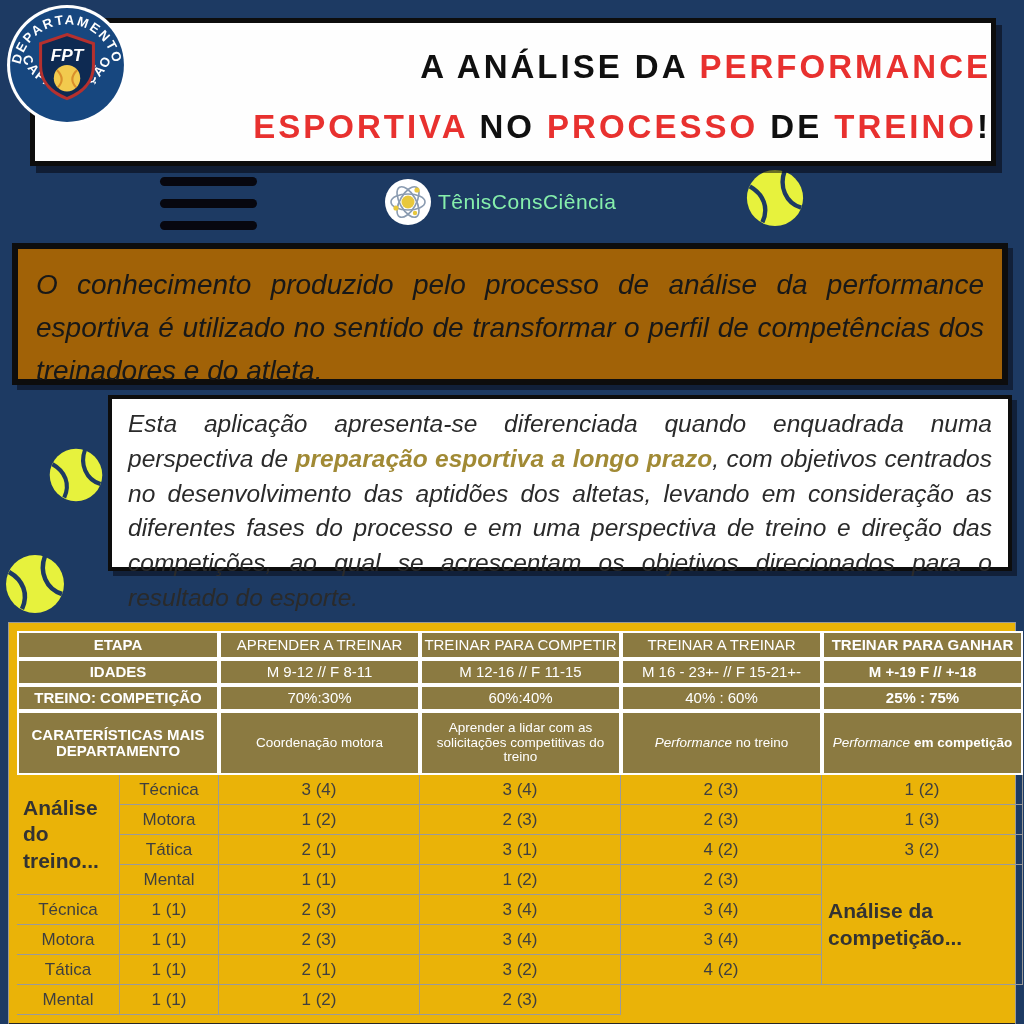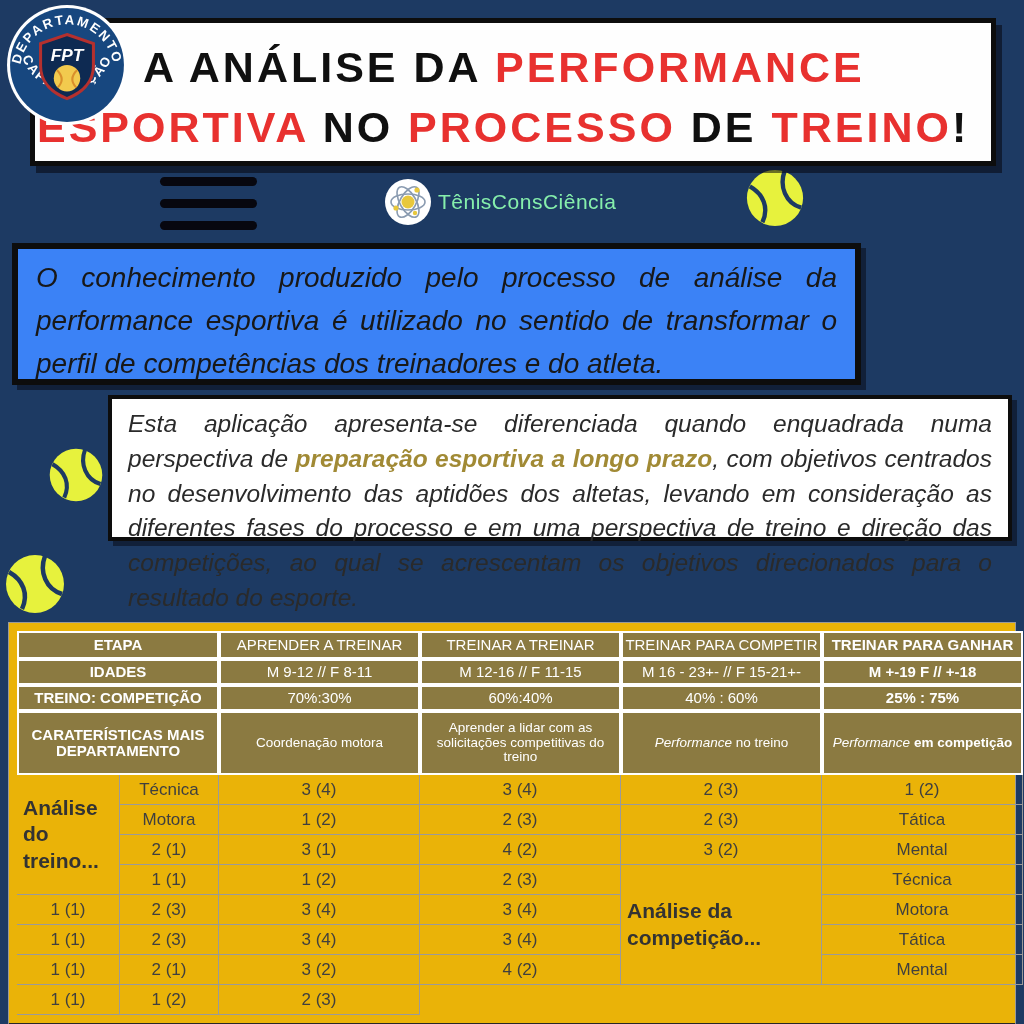--- a/index.html
+++ b/index.html
@@ -3,43 +3,43 @@
 <meta charset="utf-8">
 <style>
   html,body{margin:0;padding:0;}
   #canvas{position:relative;width:1024px;height:1024px;background:#1d3a63;overflow:hidden;
           font-family:"Liberation Sans",sans-serif;}
 
   
   .header-box{position:absolute;left:30px;top:18px;width:966px;height:148px;background:#fefefe;
               border:5px solid #0d0d0d;box-sizing:border-box;z-index:3;
               box-shadow:6px 7px 0 rgba(5,5,15,.55);}
-  .title-line{white-space:nowrap;font-weight:bold;font-size:43px;letter-spacing:3px;line-height:60px;}
+  .title-line{white-space:nowrap;font-weight:bold;font-size:33px;letter-spacing:3px;line-height:60px;text-align:right;}
   .tl1{margin:14px 0 0 108px;}
   .tl2{margin:0 0 0 2px;}
   .t-red{color:#e8312f;}
   .t-dark{color:#101010;}
 
   .badge{position:absolute;left:6px;top:4px;width:122px;height:122px;z-index:4;}
 
   
   .deco-bars{position:absolute;left:160px;top:177px;width:97px;z-index:2;}
   .deco-bar{height:9px;background:#07070f;border-radius:5px;margin-bottom:13px;}
 
   .brand{position:absolute;left:384px;top:178px;z-index:2;display:flex;align-items:center;}
   .brand-logo{width:48px;height:48px;}
   .brand-name{color:#86efac;font-size:21px;letter-spacing:.5px;margin-left:6px;}
 
   
-  .box1{position:absolute;left:12px;top:243px;width:849px;height:142px;background:#3b82f6;
+  .box1{position:absolute;left:12px;top:243px;width:996px;height:142px;background:#a16207;
         border:6px solid #0d0d0d;box-sizing:border-box;z-index:2;box-shadow:5px 5px 0 rgba(5,5,15,.5);
-        padding:8px 18px;}
+        padding:15px 18px;}
   .box1 p{margin:0;font-style:italic;font-size:28px;line-height:1.53;color:#181818;text-align:justify;}
 
-  .box2{position:absolute;left:108px;top:395px;width:904px;height:146px;background:#ffffff;
+  .box2{position:absolute;left:108px;top:395px;width:904px;height:176px;background:#ffffff;
         border:4px solid #0d0d0d;box-sizing:border-box;z-index:2;box-shadow:5px 5px 0 rgba(5,5,15,.5);
         padding:8px 16px 9px;}
   .box2 p{margin:0;font-style:italic;font-size:24.5px;line-height:1.42;color:#2a2a2a;text-align:justify;}
   .hl-gold{font-weight:bold;color:#a18a35;}
   .citation{margin-top:6px;text-align:right;font-size:21px;color:#2e2e2e;}
 
   
   .ball{position:absolute;z-index:1;}
 
   
@@ -137,22 +137,22 @@
 
   <div class="box2">
     <p><span>Esta aplicação apresenta-se diferenciada quando enquadrada numa perspectiva de </span><span class="hl-gold">preparação esportiva a longo prazo</span><span>, com objetivos centrados no desenvolvimento das aptidões dos altetas, levando em consideração as diferentes fases do processo e em uma perspectiva de treino e direção das competições, ao qual se acrescentam os objetivos direcionados para o resultado do esporte.</span></p>
     <div class="citation">(Neves et al. 2017)</div>
   </div>
 
   <div class="perf-table">
 
     <div class="gc lab">ETAPA</div>
     <div class="gc">APRENDER A TREINAR</div>
+    <div class="gc">TREINAR PARA COMPETIR</div>
     <div class="gc">TREINAR A TREINAR</div>
-    <div class="gc">TREINAR PARA COMPETIR</div>
     <div class="gc b">TREINAR PARA GANHAR</div>
 
     <div class="gc lab">IDADES</div>
     <div class="gc">M 9-12 // F 8-11</div>
     <div class="gc">M 12-16 // F 11-15</div>
     <div class="gc">M 16 - 23+- // F 15-21+-</div>
     <div class="gc b">M +-19 F // +-18</div>
 
     <div class="gc lab">TREINO: COMPETIÇÃO</div>
     <div class="gc">70%:30%</div>
@@ -175,20 +175,21 @@
     <div class="dc">Técnica</div>
     <div class="dc">3 (4)</div>
     <div class="dc">3 (4)</div>
     <div class="dc">2 (3)</div>
     <div class="dc">1 (2)</div>
 
     <div class="dc">Motora</div>
     <div class="dc">1 (2)</div>
     <div class="dc">2 (3)</div>
     <div class="dc">2 (3)</div>
+    <div class="dc">1 (3)</div>
 
     <div class="dc">Tática</div>
     <div class="dc">2 (1)</div>
     <div class="dc">3 (1)</div>
     <div class="dc">4 (2)</div>
     <div class="dc">3 (2)</div>
 
     <div class="dc">Mental</div>
     <div class="dc">1 (1)</div>
     <div class="dc">1 (2)</div>

